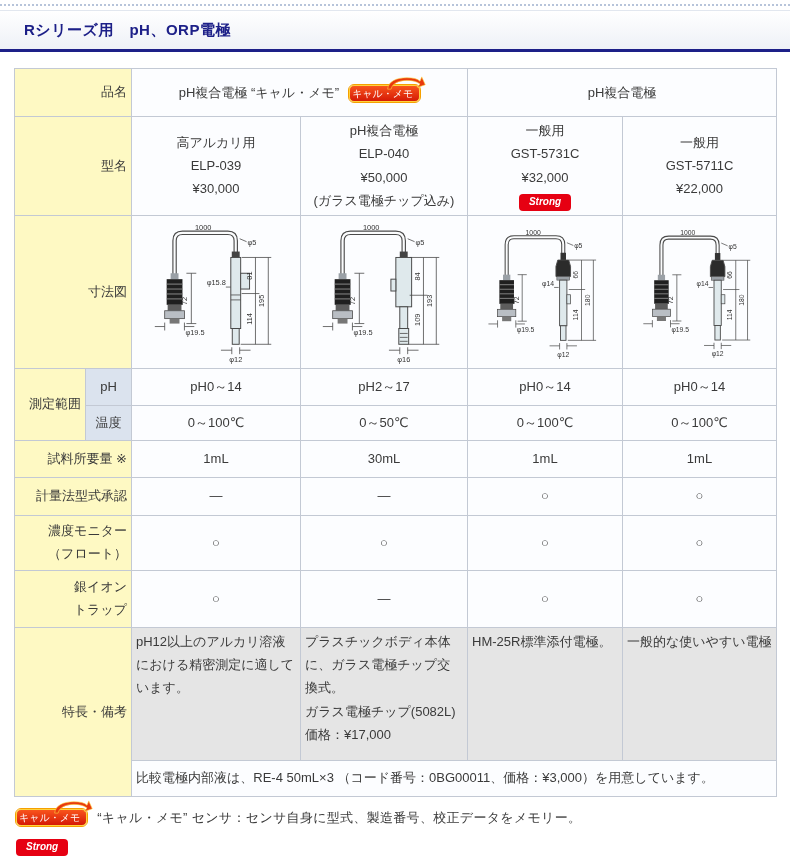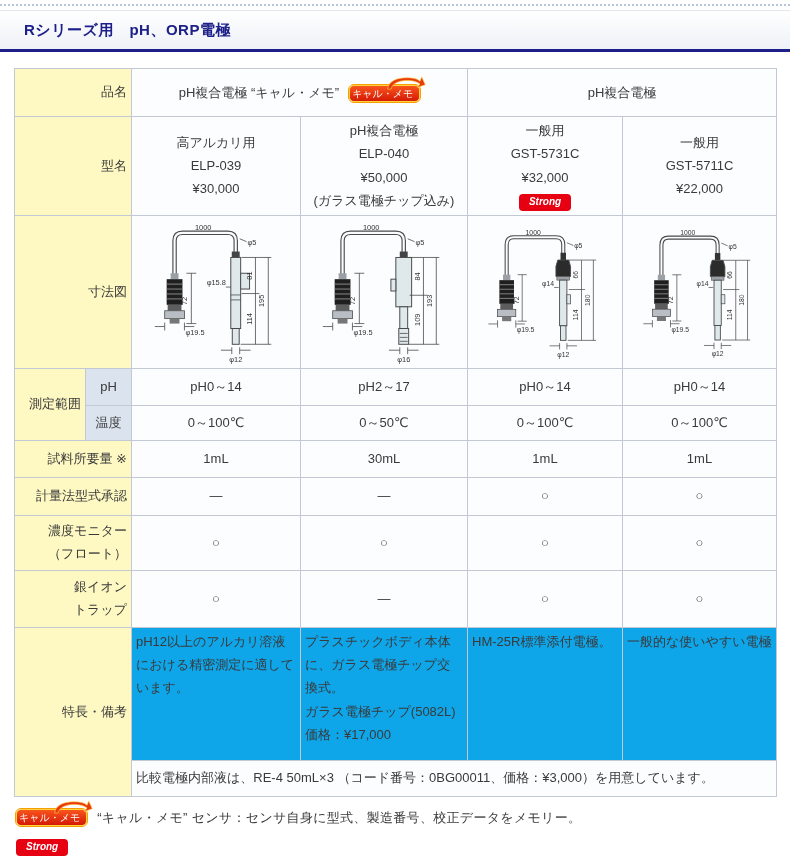--- a/index.html
+++ b/index.html
@@ -9,21 +9,21 @@
   .title-bar h1{margin:0;font-size:15px;font-weight:bold;color:#1d2088;letter-spacing:.5px;}
   table.spec{border-collapse:collapse;margin:16px 14px 0 14px;width:762px;table-layout:fixed;font-size:13px;}
   table.spec th,table.spec td{border:1px solid #c3c9d4;padding:2px 4px;}
   th.lbl{background:#fef9c3;font-weight:normal;text-align:right;padding-left:9px;color:#3a3a3a;vertical-align:middle;white-space:pre-line;line-height:1.7;}
   th.sub{background:#dbe3ee;font-weight:normal;text-align:center;padding-left:10px;}
   td.c{background:#fcfdff;text-align:center;vertical-align:middle;line-height:1.8;}
   tr.r-head{height:48px;} tr.r-model{height:95px;} tr.r-diag{height:150px;}
   tr.r-ph{height:37px;} tr.r-temp{height:35px;margin-left:8px;} tr.r-sample{height:37px;padding-left:42px;}
   tr.r-approval{height:38px;} tr.r-monitor{height:55px;} tr.r-trap{height:57px;}
   tr.r-feat{height:133px;} tr.r-note{height:36px;}
-  td.feat{background:#0ea5e9;text-align:left;vertical-align:top;padding:8px 10px;line-height:1.8;white-space:pre-line;}
+  td.feat{background:#e5e5e5;text-align:left;vertical-align:top;padding:8px 10px;line-height:1.8;white-space:pre-line;}
   td.note{background:#fcfdff;text-align:left;padding-left:10px;vertical-align:middle;}
   .diag{width:100%;height:148px;}
   .dim-svg{width:100%;height:100%;display:block;}
   .dim-svg text{font-size:7.5px;fill:#333;stroke:none;font-family:"Liberation Sans","DejaVu Sans",sans-serif;}
   .calmemo-badge{position:relative;display:inline-block;background:linear-gradient(#f8541c,#d51a06);border:1.5px solid #ffd23e;outline:1px solid #f5a000;border-radius:5px;color:#fff;font-size:10px;font-weight:normal;padding:3px 6px 2px 2px;line-height:1;margin-left:10px;vertical-align:middle;}
   .calmemo-swoosh{position:absolute;top:-10px;right:-8px;width:42px;height:14px;}
   .strong-badge{display:inline-block;background:#e60012;color:#fff;font-size:10px;font-style:italic;font-weight:bold;padding:2px 10px 3px 10px;border-radius:4px;line-height:1.2;margin-top:3px;}
   .footnotes{margin:12px 0 0 16px;font-size:13px;}
   .fn-line{display:flex;align-items:center;margin-bottom:9px;}
   .fn-line .fn-text{margin-left:10px;letter-spacing:.3px;}

